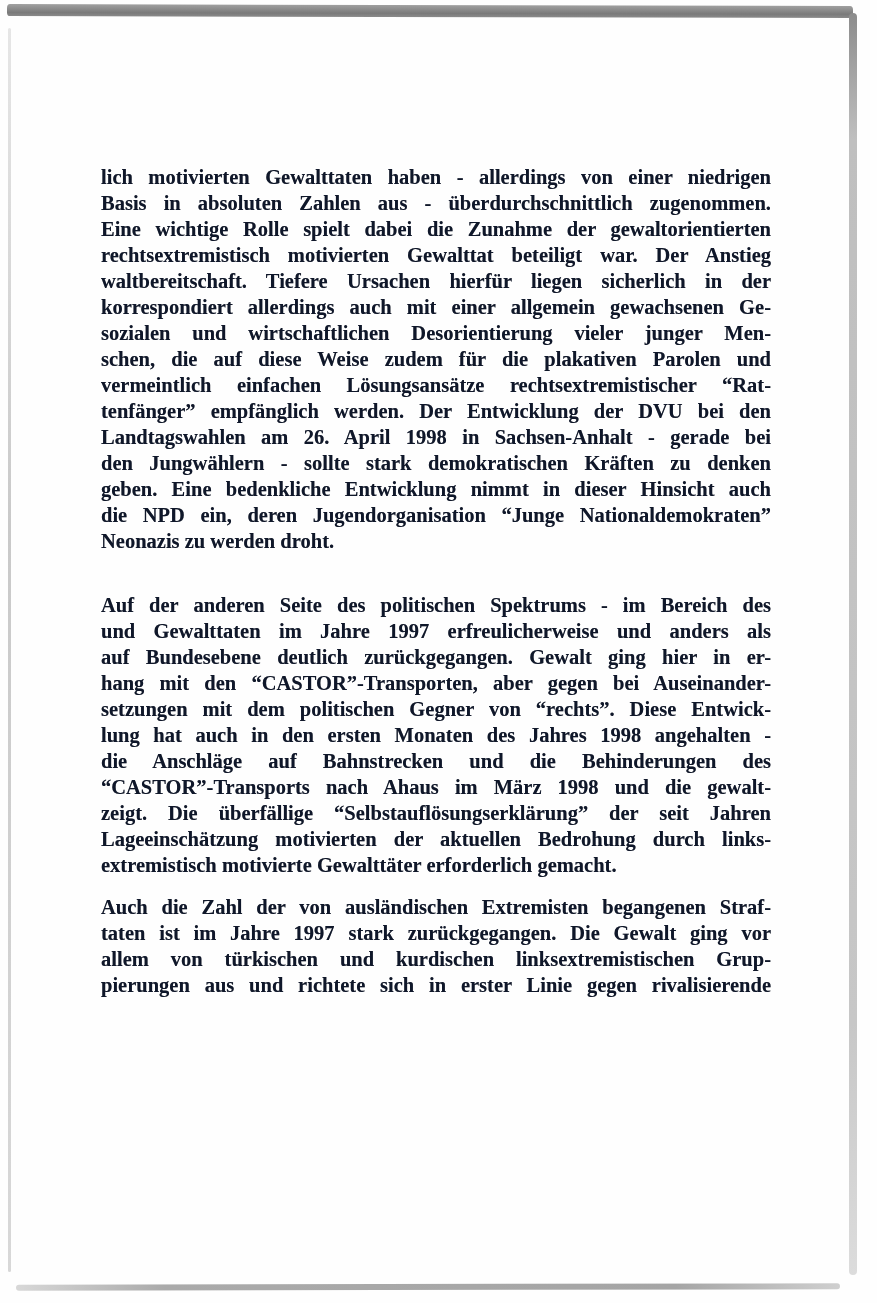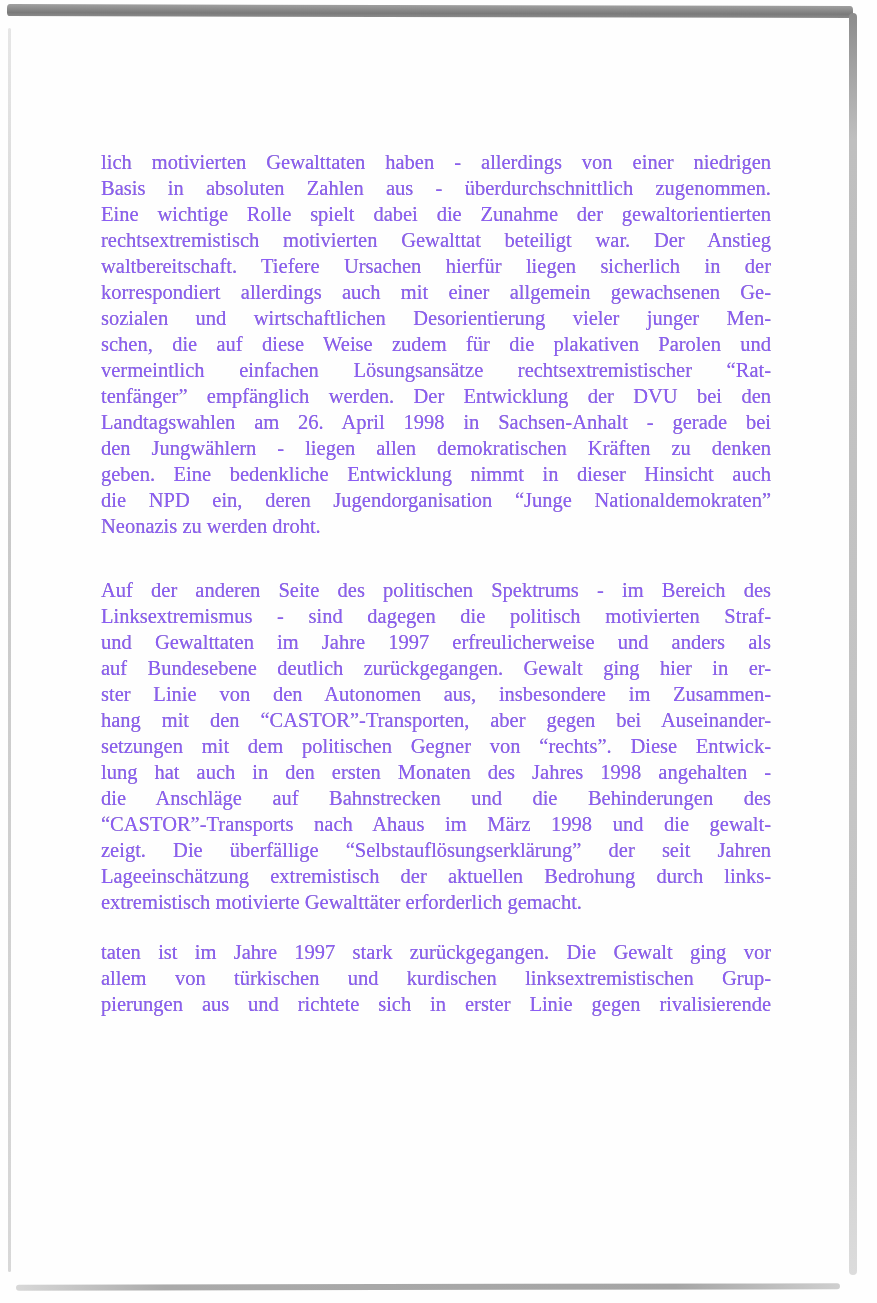--- a/index.html
+++ b/index.html
@@ -54,38 +54,39 @@
     top: 1284px;
     width: 824px;
     height: 6px;
     background: linear-gradient(to right, #d8d8d8, #aaaaaa 18%, #a5a5a5 80%, #cfcfcf);
     border-radius: 3px;
     transform: rotate(-0.1deg);
   }
   .text-block {
     position: absolute;
     left: 101px;
-    top: 149px;
+    top: 164px;
     width: 670px;
-    color: #8b5cf6;
+    color: #0f172a;
     font-size: 20.5px;
     line-height: 26px;
     text-shadow: 0 0 0.5px rgba(25, 25, 25, 0.45);
+    font-weight: bold;
   }
   .line {
     text-align: justify;
     text-align-last: justify;
     text-justify: inter-word;
     white-space: normal;
   }
   .line.last {
     text-align-last: left;
   }
   .paragraph.p1 { margin-bottom: 38px; }
-  .paragraph.p2 { margin-bottom: 24px; }
+  .paragraph.p2 { margin-bottom: 16px; }
 </style>
 </head>
 <body>
 
 <div class="scan-page">
   <div class="top-bar"></div>
   <div class="left-edge"></div>
   <div class="right-edge"></div>
   <div class="bottom-edge"></div>
 
@@ -95,39 +96,38 @@
         <div class="line">Basis in absoluten Zahlen aus - überdurchschnittlich zugenommen.</div>
         <div class="line">Eine wichtige Rolle spielt dabei die Zunahme der gewaltorientierten</div>
         <div class="line">rechtsextremistisch motivierten Gewalttat beteiligt war. Der Anstieg</div>
         <div class="line">waltbereitschaft. Tiefere Ursachen hierfür liegen sicherlich in der</div>
         <div class="line">korrespondiert allerdings auch mit einer allgemein gewachsenen Ge-</div>
         <div class="line">sozialen und wirtschaftlichen Desorientierung vieler junger Men-</div>
         <div class="line">schen, die auf diese Weise zudem für die plakativen Parolen und</div>
         <div class="line">vermeintlich einfachen Lösungsansätze rechtsextremistischer “Rat-</div>
         <div class="line">tenfänger” empfänglich werden. Der Entwicklung der DVU bei den</div>
         <div class="line">Landtagswahlen am 26. April 1998 in Sachsen-Anhalt - gerade bei</div>
-        <div class="line">den Jungwählern - liegen allen demokratischen Kräften zu denken</div>
+        <div class="line">den Jungwählern - sollte stark demokratischen Kräften zu denken</div>
         <div class="line">geben. Eine bedenkliche Entwicklung nimmt in dieser Hinsicht auch</div>
         <div class="line">die NPD ein, deren Jugendorganisation “Junge Nationaldemokraten”</div>
         <div class="line last">Neonazis zu werden droht.</div>
       </div>
     <div class="paragraph p2">
         <div class="line">Auf der anderen Seite des politischen Spektrums - im Bereich des</div>
-        <div class="line">Linksextremismus - sind dagegen die politisch motivierten Straf-</div>
         <div class="line">und Gewalttaten im Jahre 1997 erfreulicherweise und anders als</div>
         <div class="line">auf Bundesebene deutlich zurückgegangen. Gewalt ging hier in er-</div>
-        <div class="line">ster Linie von den Autonomen aus, insbesondere im Zusammen-</div>
         <div class="line">hang mit den “CASTOR”-Transporten, aber gegen bei Auseinander-</div>
         <div class="line">setzungen mit dem politischen Gegner von “rechts”. Diese Entwick-</div>
         <div class="line">lung hat auch in den ersten Monaten des Jahres 1998 angehalten -</div>
         <div class="line">die Anschläge auf Bahnstrecken und die Behinderungen des</div>
         <div class="line">“CASTOR”-Transports nach Ahaus im März 1998 und die gewalt-</div>
         <div class="line">zeigt. Die überfällige “Selbstauflösungserklärung” der seit Jahren</div>
-        <div class="line">Lageeinschätzung extremistisch der aktuellen Bedrohung durch links-</div>
+        <div class="line">Lageeinschätzung motivierten der aktuellen Bedrohung durch links-</div>
         <div class="line last">extremistisch motivierte Gewalttäter erforderlich gemacht.</div>
       </div>
     <div class="paragraph p3">
+        <div class="line">Auch die Zahl der von ausländischen Extremisten begangenen Straf-</div>
         <div class="line">taten ist im Jahre 1997 stark zurückgegangen. Die Gewalt ging vor</div>
         <div class="line">allem von türkischen und kurdischen linksextremistischen Grup-</div>
         <div class="line">pierungen aus und richtete sich in erster Linie gegen rivalisierende</div>
       </div>
   </div>
 </div>
 
 </body></html>

